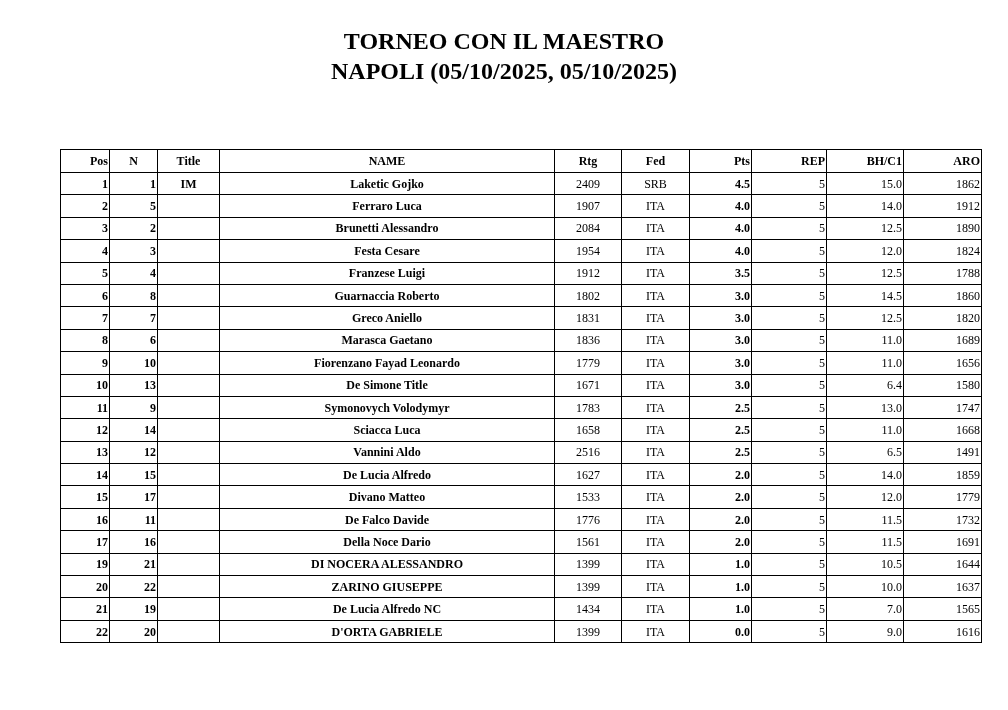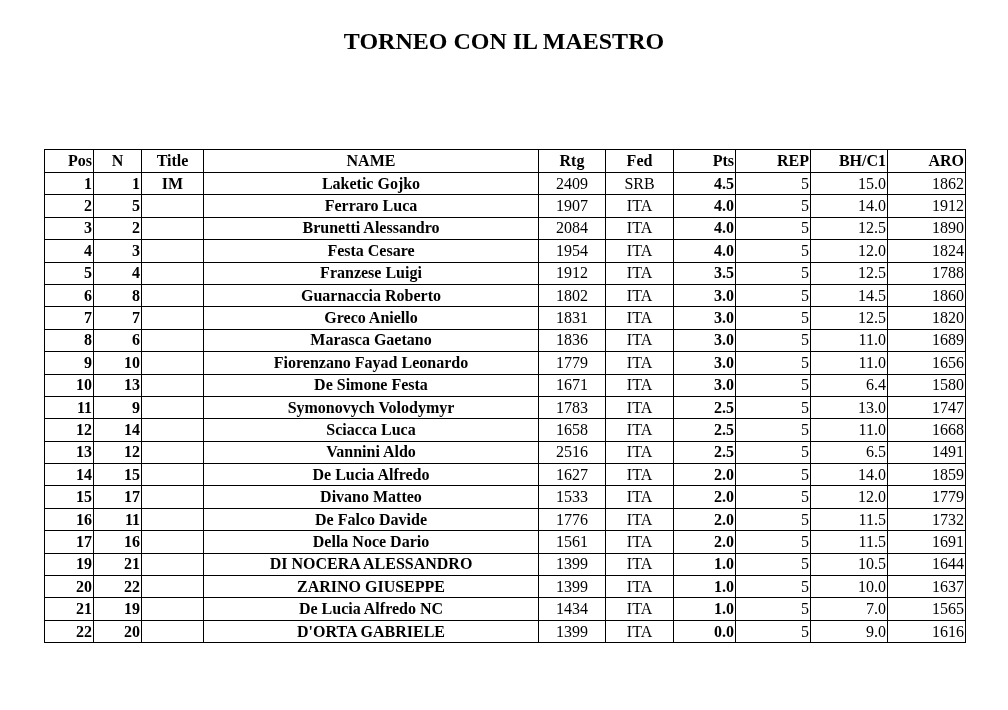--- a/index.html
+++ b/index.html
@@ -1,37 +1,38 @@
 <!DOCTYPE html>
 <html><head>
 <meta charset="utf-8">
 <style>
   html, body { margin: 0; padding: 0; background: #ffffff; }
   body { width: 1008px; height: 710px; position: relative; overflow: hidden;
          font-family: "Liberation Serif", "DejaVu Serif", serif; color: #000; }
   .title-block { position: absolute; left: 0; top: 26px; width: 1008px; text-align: center; }
   .title-line { font-weight: bold; font-size: 24px; line-height: 30px; }
-  table.standings { position: absolute; left: 44px; top: 149px; border-collapse: collapse;
-         table-layout: fixed; font-size: 16px; }
+  table.standings { position: absolute; left: 60px; top: 149px; border-collapse: collapse;
+         table-layout: fixed; font-size: 12px; }
   table.standings th, table.standings td { border: 1px solid #000; padding: 0 1px; height: 21.4px;
          line-height: 20px; white-space: nowrap; overflow: hidden; }
   table.standings th { font-weight: bold; height: 22px; }
   table.standings tr { height: 22.4px; }
   .r { text-align: right; }
   .c { text-align: center; }
   .l { text-align: center; }
   .b { font-weight: bold; }
   td.name { padding-left: 1px; }
   
 </style>
 </head>
 <body>
 
 <div class="title-block">
   <div class="title-line">TORNEO CON IL MAESTRO</div>
+  <div class="title-line">NAPOLI (05/10/2025, 05/10/2025)</div>
 </div>
 
 <table class="standings">
   <colgroup>
     <col style="width:49px">
     <col style="width:48px">
     <col style="width:62px">
     <col style="width:335px">
     <col style="width:67px">
     <col style="width:68px">
@@ -160,21 +161,21 @@
         <td class="c">ITA</td>
         <td class="r b">3.0</td>
         <td class="r">5</td>
         <td class="r">11.0</td>
         <td class="r">1656</td>
       </tr>
       <tr>
         <td class="r b">10</td>
         <td class="r b">13</td>
         <td class="c b"></td>
-        <td class="l b name">De Simone Festa</td>
+        <td class="l b name">De Simone Title</td>
         <td class="c">1671</td>
         <td class="c">ITA</td>
         <td class="r b">3.0</td>
         <td class="r">5</td>
         <td class="r">6.4</td>
         <td class="r">1580</td>
       </tr>
       <tr>
         <td class="r b">11</td>
         <td class="r b">9</td>

